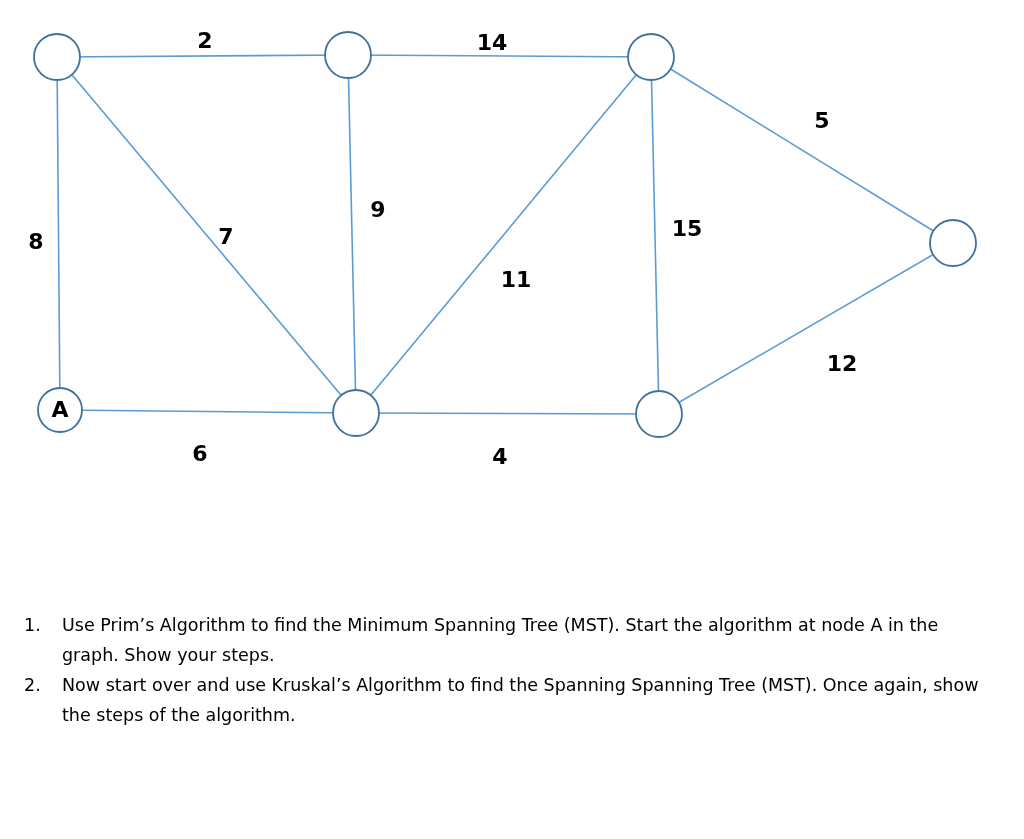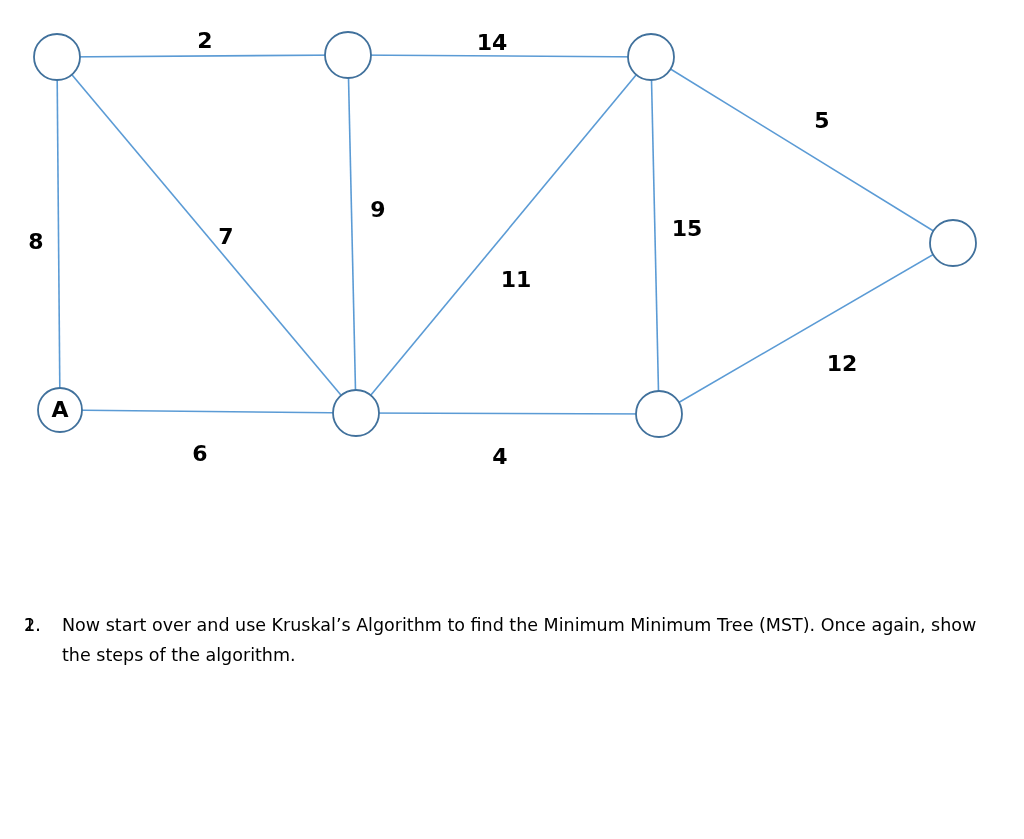--- a/index.html
+++ b/index.html
@@ -51,18 +51,19 @@
       <text x="60" y="411" text-anchor="middle" dominant-baseline="middle" class="node-label">A</text>
       <circle cx="356" cy="413" r="23" class="node" stroke="#41719c"></circle>
       <circle cx="659" cy="414" r="23" class="node" stroke="#41719c"></circle>
       <circle cx="953" cy="243" r="23" class="node" stroke="#41719c"></circle>
     </g>
 </svg>
 
 <div class="questions">
   <div class="q-item">
     <span class="q-num">1.</span>
+    <span>Use Prim’s Algorithm to find the Minimum Spanning Tree (MST). Start the algorithm at node A in the graph. Show your steps.</span>
   </div>
   <div class="q-item">
     <span class="q-num">2.</span>
-    <span>Now start over and use Kruskal’s Algorithm to find the Minimum Minimum Tree (MST). Once again, show the steps of the algorithm.</span>
+    <span>Now start over and use Kruskal’s Algorithm to find the Spanning Spanning Tree (MST). Once again, show the steps of the algorithm.</span>
   </div>
 </div>
 
 </body></html>

